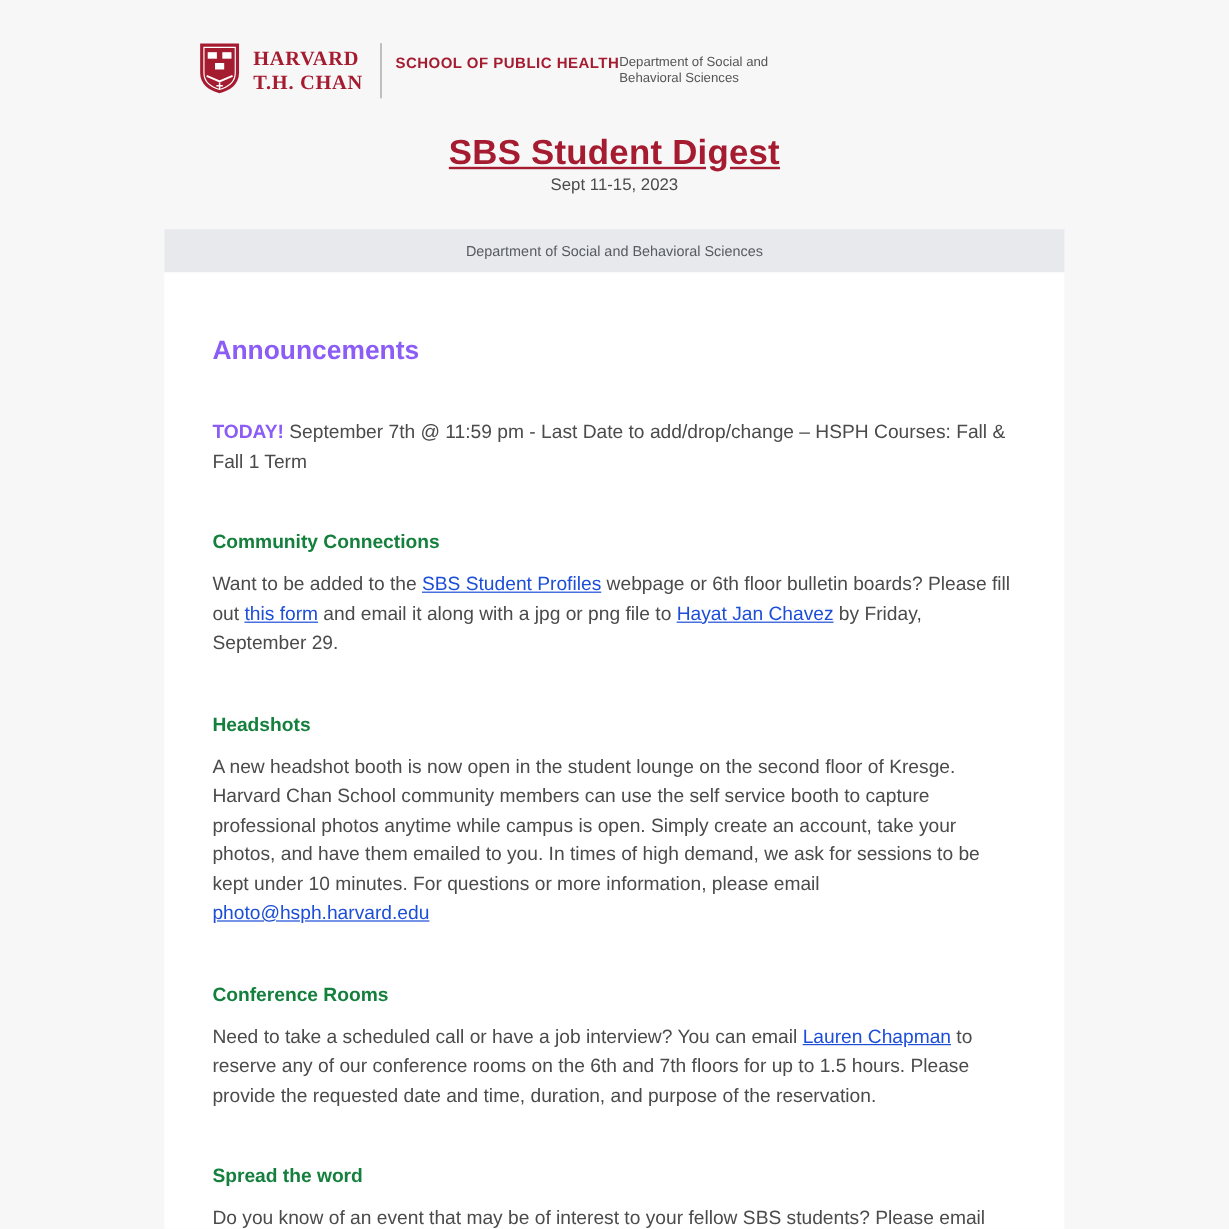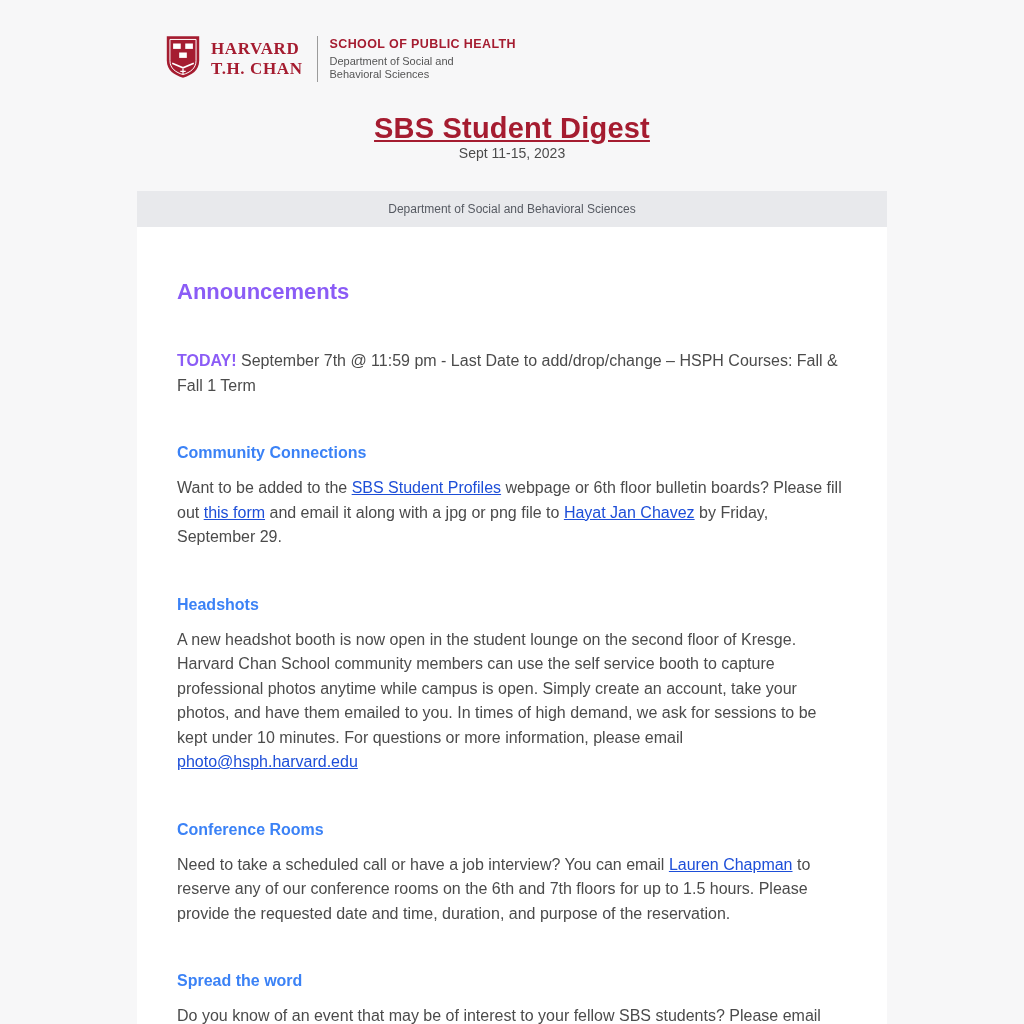--- a/index.html
+++ b/index.html
@@ -32,21 +32,21 @@
     line-height: 20px;
     letter-spacing: 0.6px;
     white-space: nowrap;
   }
   .logo-divider {
     width: 1px;
     height: 46px;
     background: #9b9b9b;
     margin: 0 12px 0 14px;
   }
-  .logo-right { display: flex; flex-direction: column; justify-content: center; }
+  .logo-right { display: flex; flex-direction: row; justify-content: center; }
   .school-name {
     color: #a51c30;
     font-weight: bold;
     font-size: 12.5px;
     letter-spacing: 0.4px;
     margin-bottom: 4px;
     white-space: nowrap;
   }
   .dept-name {
     color: #555555;
@@ -96,21 +96,21 @@
     font-size: 16px;
     line-height: 24.5px;
     color: #4b4b4b;
     margin: 0;
   }
   .today { margin-bottom: 0; }
   .today b { color: #8b5cf6; }
   .section-heading {
     font-size: 16px;
     font-weight: bold;
-    color: #3b82f6;
+    color: #15803d;
     margin: 46px 0 14px 0;
   }
   a.link {
     color: #1d4ed8;
     text-decoration: underline;
     cursor: pointer;
   }
 </style>
 </head>
 <body>

